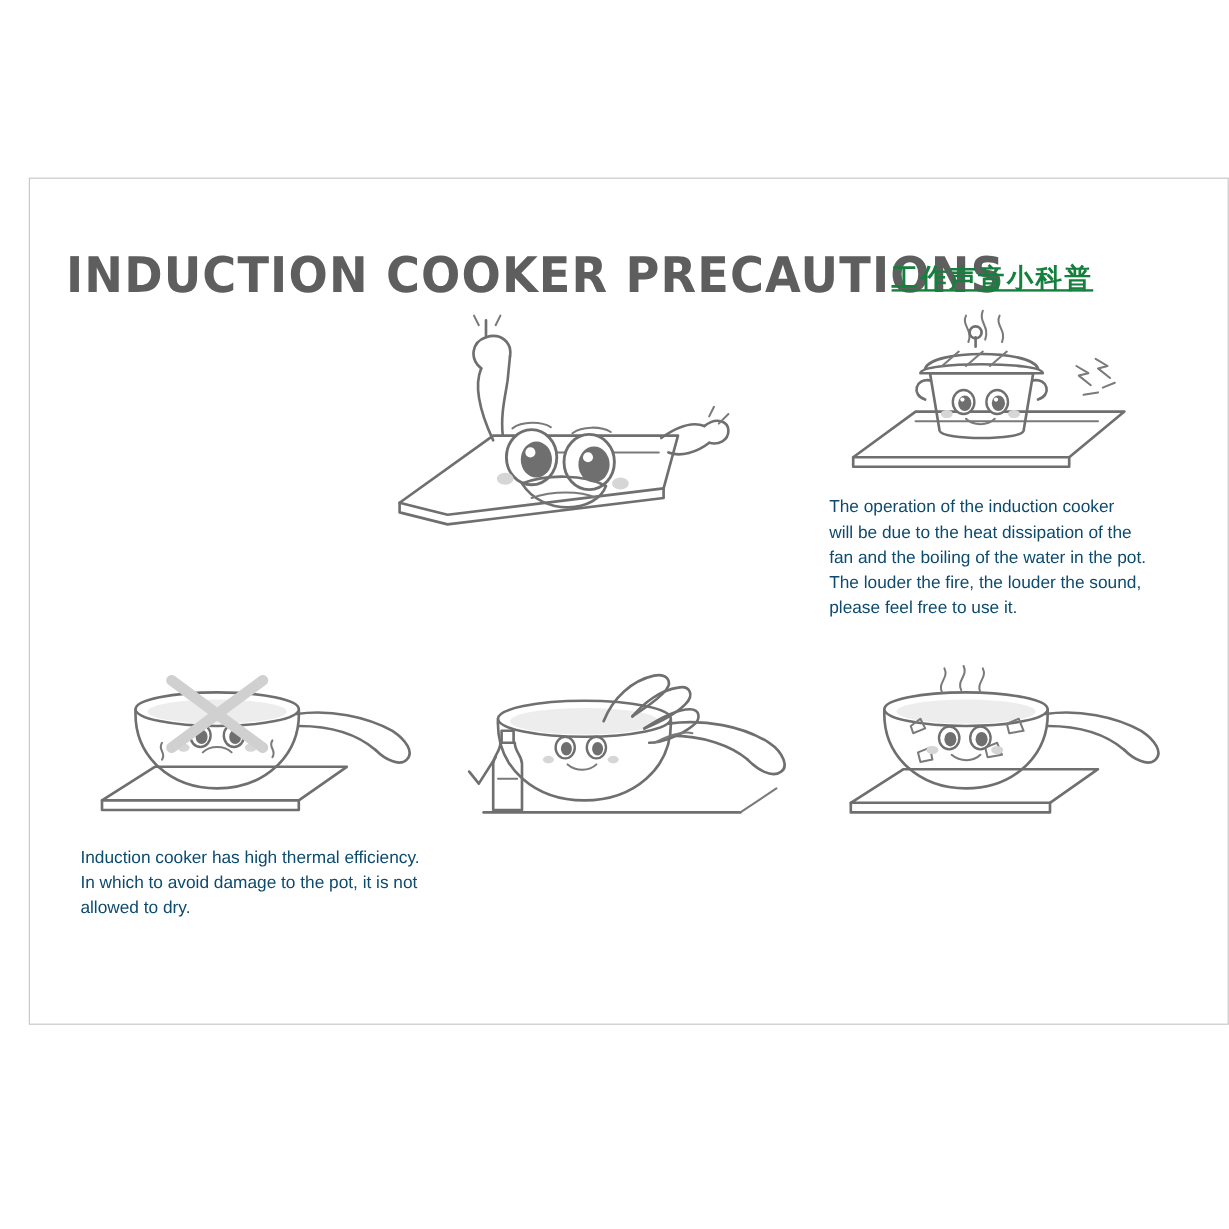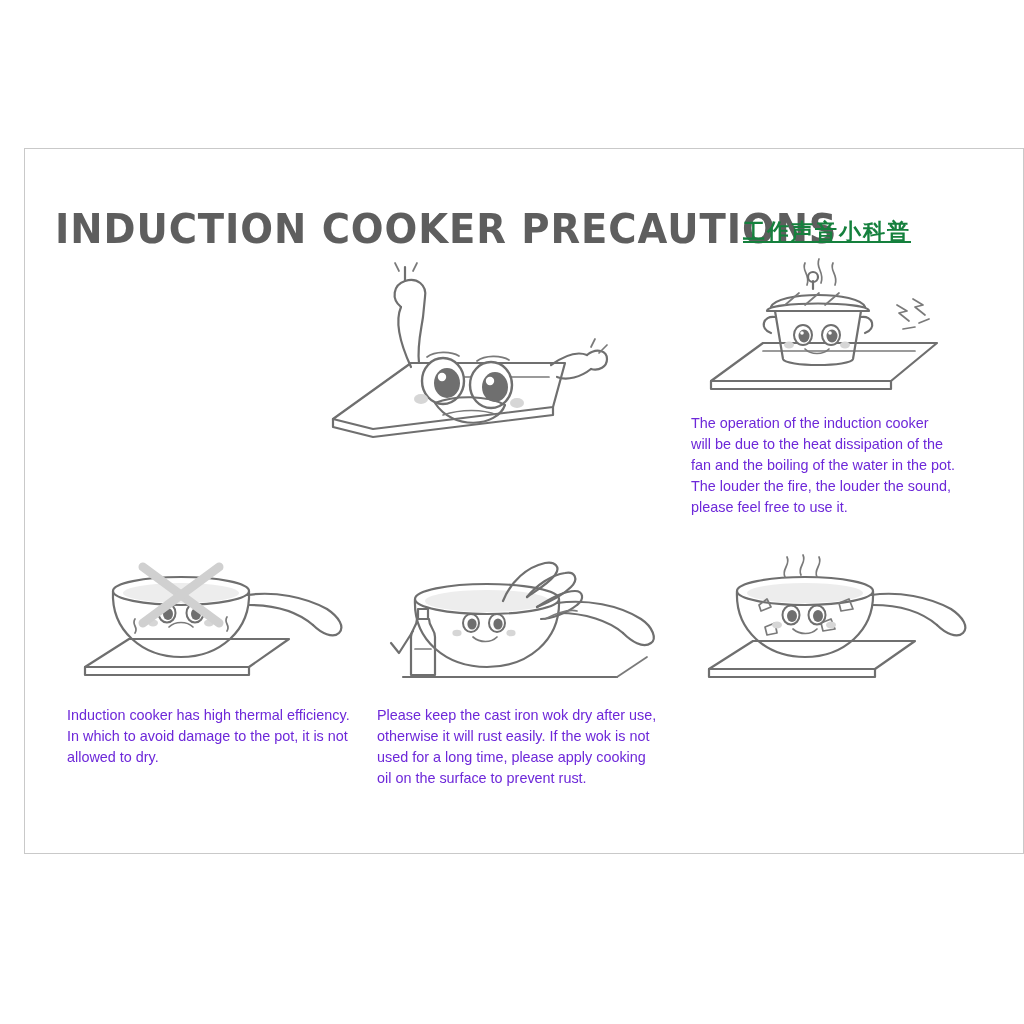--- a/index.html
+++ b/index.html
@@ -67,21 +67,21 @@
   .ill {
     position: absolute;
   }
 
   
   .caption {
     position: absolute;
     font-family: "Liberation Sans", sans-serif;
     font-size: 14.4px;
     line-height: 1.46;
-    color: #6d28d9;
+    color: #0c4a6e;
     white-space: pre-line;
   }
 
   .cap-top-right { left: 666px; top: 264px; width: 318px; }
   .cap-bottom-1  { left: 42px;  top: 556px; width: 300px; }
   .cap-bottom-2  { left: 352px; top: 556px; width: 300px; }
   .cap-bottom-3  { left: 666px; top: 556px; width: 318px; }
 
   svg { display: block; overflow: visible; }
   .s  { fill: none; stroke: #6f6f6f; stroke-width: 2.2; stroke-linecap: round; stroke-linejoin: round; }
@@ -247,24 +247,20 @@
         <path class="s1" d="M160 62 C172 56 184 52 192 54"></path>
 
         <path class="s" d="M26 80 L26 118 L50 118 L50 80 C50 72 44 70 44 62 L32 62 C32 70 26 72 26 80 Z"></path>
         <path class="s" d="M33 62 L33 52 L43 52 L43 62"></path>
         <path class="s1" d="M30 92 L46 92"></path>
 
         <path class="s" d="M6 86 L14 96 L28 74"></path>
       </svg>
     </div>
 
-    <div class="caption cap-bottom-2">Please keep the cast iron wok dry after use,
-otherwise it will rust easily. If the wok is not
-used for a long time, please apply cooking
-oil on the surface to prevent rust.</div>
 
     <div class="ill" style="left:676px; top:412px; width:280px; height:142px;">
       <svg width="280" height="142" viewBox="0 0 280 142" aria-hidden="true">
 
         <path class="s" d="M8 108 L52 80 L214 80 L174 108 Z"></path>
         <path class="s" d="M8 108 L8 116 L174 116 L174 108"></path>
 
         <path class="s" d="M36 30 C34 70 66 96 104 96 C142 96 174 70 172 30 Z"></path>
         <ellipse cx="104" cy="30" rx="68" ry="14" fill="#ffffff" stroke="#6f6f6f" stroke-width="2.2"></ellipse>
         <ellipse cx="104" cy="32" rx="58" ry="10" class="lgray"></ellipse>

